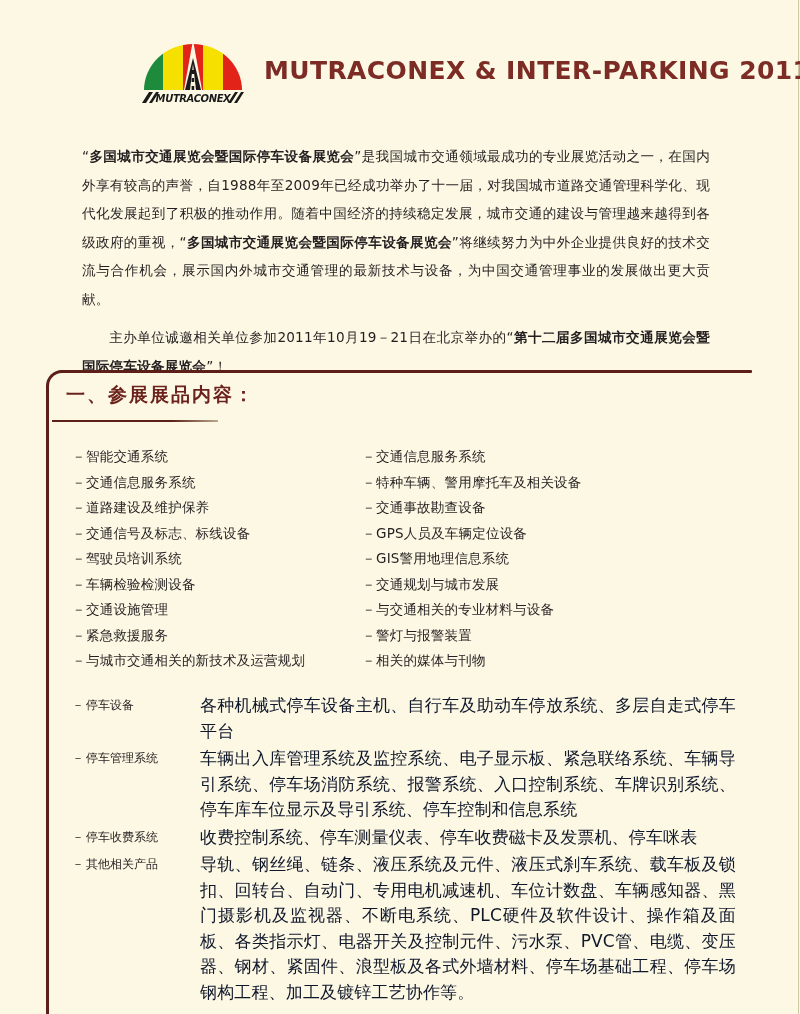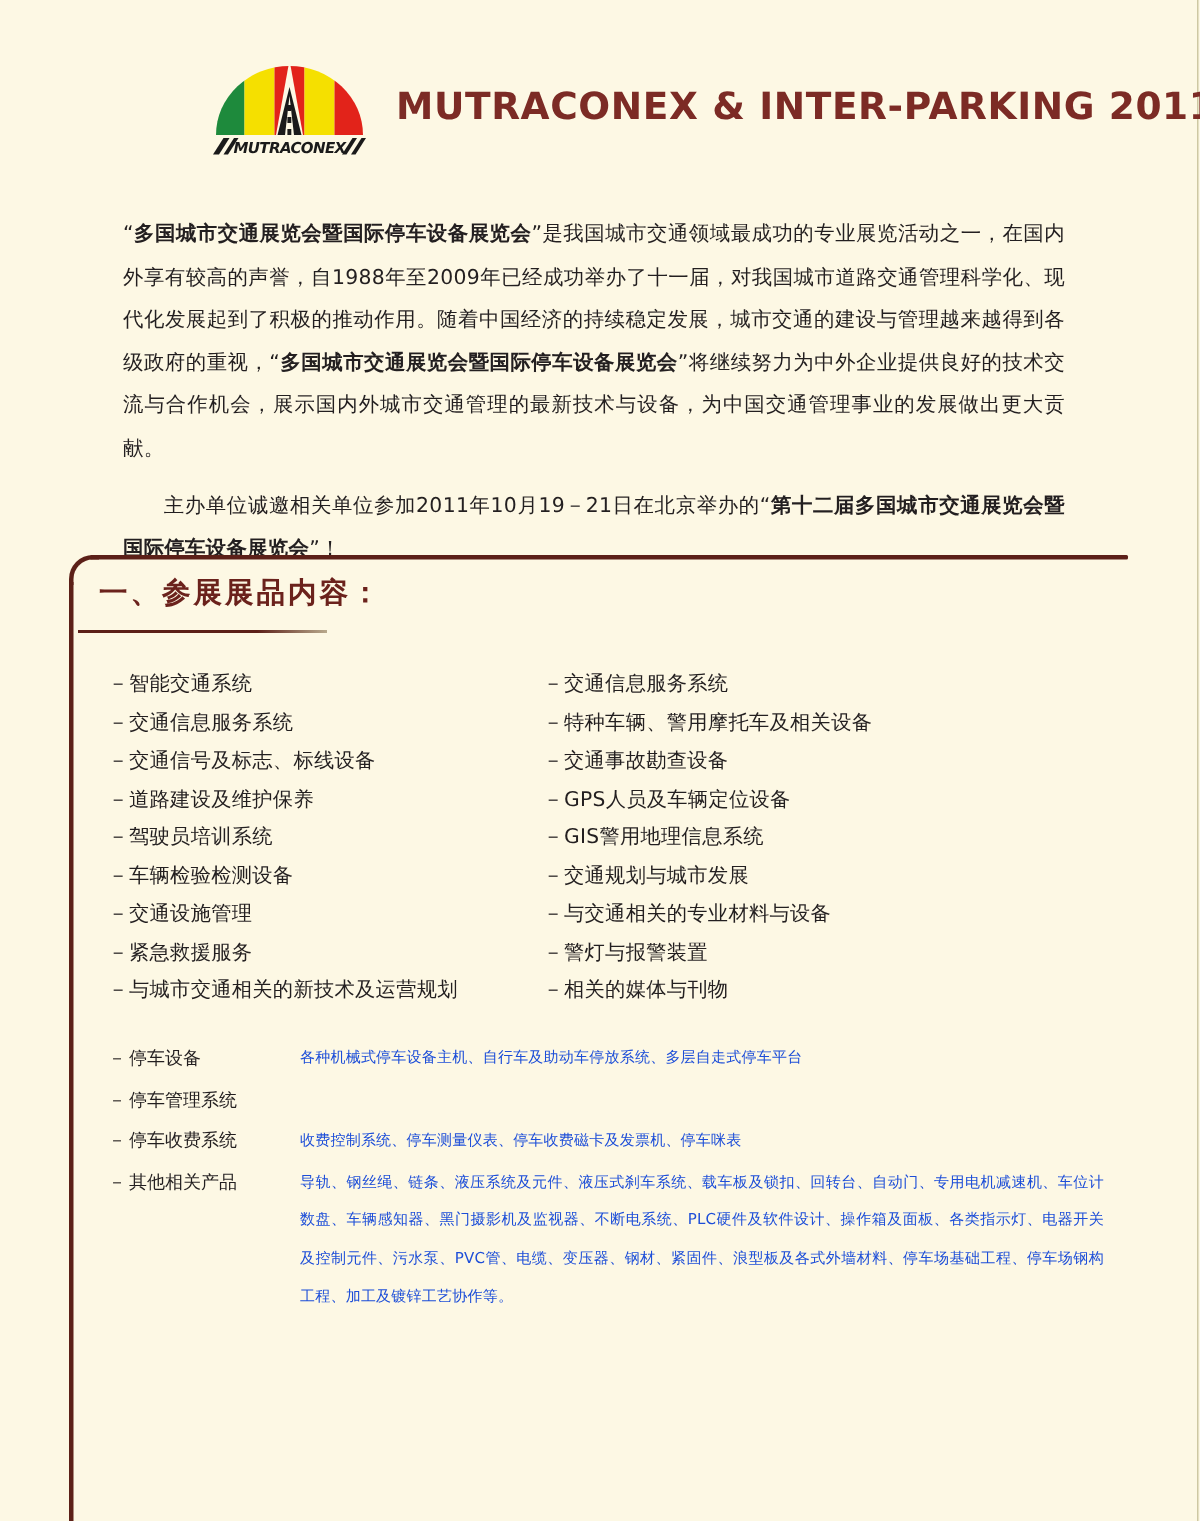--- a/index.html
+++ b/index.html
@@ -166,23 +166,23 @@
   }
   .park-label {
     flex: 0 0 128px;
     font-size: 12px;
     line-height: 25.5px;
     color: #231f20;
     white-space: nowrap;
   }
   .park-value {
     flex: 1 1 auto;
-    font-size: 10px;
+    font-size: 17px;
     line-height: 25.5px;
-    color: #1d4ed8;
+    color: #0f172a;
     text-align: justify;
     text-justify: inter-ideograph;
     letter-spacing: .15px;
   }
 </style>
 </head>
 <body>
 
 <div class="page-right-rule"></div>
 
@@ -243,22 +243,22 @@
   <div class="frame-top"></div>
   <div class="frame-left"></div>
 
   <div class="section-heading">一、参展展品内容：</div>
   <div class="heading-rule"></div>
 
   <div class="cols">
     <div class="col left">
       <div class="bullet-row"><span class="dash">－</span><span>智能交通系统</span></div>
       <div class="bullet-row"><span class="dash">－</span><span>交通信息服务系统</span></div>
+      <div class="bullet-row"><span class="dash">－</span><span>道路建设及维护保养</span></div>
       <div class="bullet-row"><span class="dash">－</span><span>交通信号及标志、标线设备</span></div>
-      <div class="bullet-row"><span class="dash">－</span><span>道路建设及维护保养</span></div>
       <div class="bullet-row"><span class="dash">－</span><span>驾驶员培训系统</span></div>
       <div class="bullet-row"><span class="dash">－</span><span>车辆检验检测设备</span></div>
       <div class="bullet-row"><span class="dash">－</span><span>交通设施管理</span></div>
       <div class="bullet-row"><span class="dash">－</span><span>紧急救援服务</span></div>
       <div class="bullet-row"><span class="dash">－</span><span>与城市交通相关的新技术及运营规划</span></div>
     </div>
 
     <div class="col right">
       <div class="bullet-row"><span class="dash">－</span><span>交通信息服务系统</span></div>
       <div class="bullet-row"><span class="dash">－</span><span>特种车辆、警用摩托车及相关设备</span></div>
@@ -272,20 +272,21 @@
     </div>
   </div>
 
   <div class="park">
     <div class="park-row">
       <div class="park-label"><span class="dash">－</span><span>停车设备</span></div>
       <div class="park-value">各种机械式停车设备主机、自行车及助动车停放系统、多层自走式停车平台</div>
     </div>
     <div class="park-row">
       <div class="park-label"><span class="dash">－</span><span>停车管理系统</span></div>
+      <div class="park-value">车辆出入库管理系统及监控系统、电子显示板、紧急联络系统、车辆导引系统、停车场消防系统、报警系统、入口控制系统、车牌识别系统、停车库车位显示及导引系统、停车控制和信息系统</div>
     </div>
     <div class="park-row">
       <div class="park-label"><span class="dash">－</span><span>停车收费系统</span></div>
       <div class="park-value">收费控制系统、停车测量仪表、停车收费磁卡及发票机、停车咪表</div>
     </div>
     <div class="park-row">
       <div class="park-label"><span class="dash">－</span><span>其他相关产品</span></div>
       <div class="park-value">导轨、钢丝绳、链条、液压系统及元件、液压式刹车系统、载车板及锁扣、回转台、自动门、专用电机减速机、车位计数盘、车辆感知器、黑门摄影机及监视器、不断电系统、PLC硬件及软件设计、操作箱及面板、各类指示灯、电器开关及控制元件、污水泵、PVC管、电缆、变压器、钢材、紧固件、浪型板及各式外墙材料、停车场基础工程、停车场钢构工程、加工及镀锌工艺协作等。</div>
     </div>
   </div>

